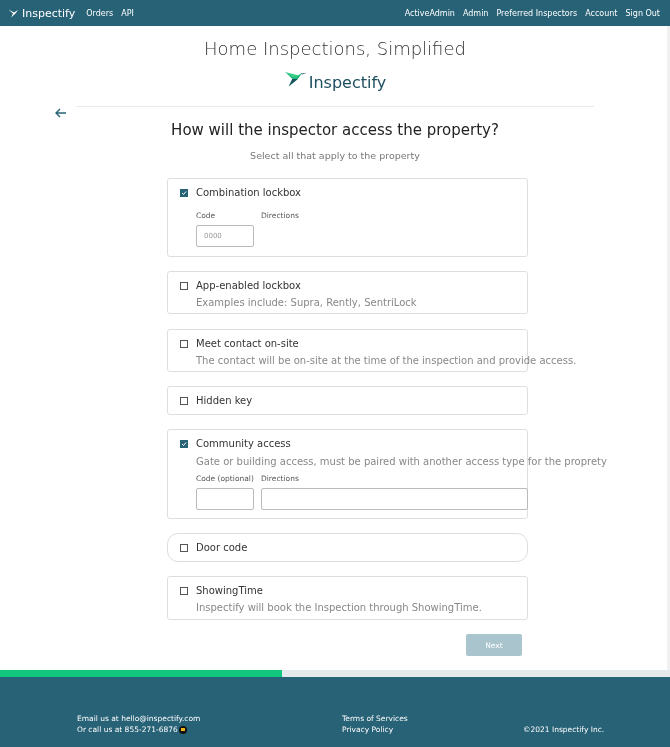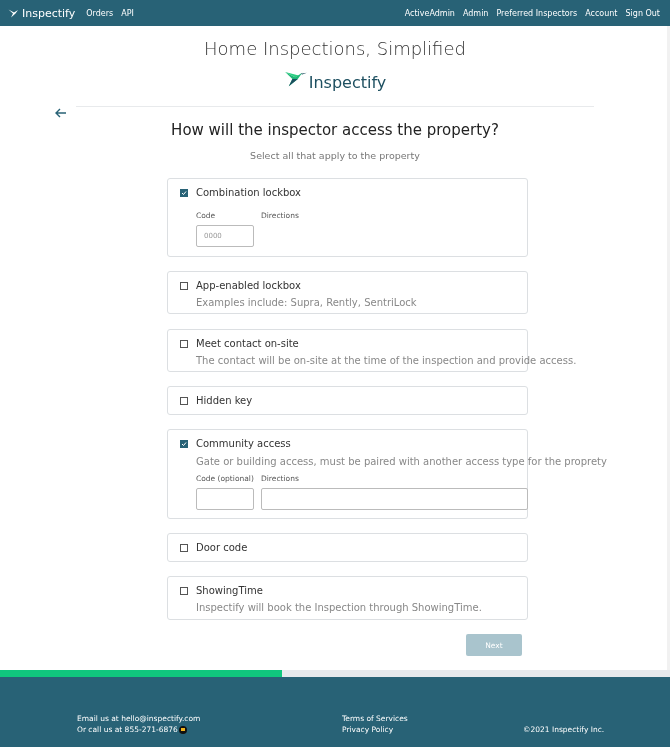--- a/index.html
+++ b/index.html
@@ -137,21 +137,21 @@
     </div>
     <span class="opt-label">Community access</span>
   </div>
   <span class="opt-desc" style="top:26px;">Gate or building access, must be paired with another access type for the proprety</span>
   <span class="field-label" style="left:28px;top:44px;">Code (optional)</span>
   <span class="field-label" style="left:93px;top:44px;">Directions</span>
   <div class="field" style="left:28px;top:58px;width:58px;"></div>
   <div class="field" style="left:93px;top:58px;width:267px;"></div>
 </div>
 
-<div class="option" style="top:533px;height:29px;">
+<div class="option" style="top:533px;height:29px;border-radius:11px;">
   <div class="opt-head">
     <div class="cb"></div>
     <span class="opt-label">Door code</span>
   </div>
 </div>
 
 <div class="option" style="top:576px;height:44px;">
   <div class="opt-head">
     <div class="cb"></div>
     <span class="opt-label">ShowingTime</span>

